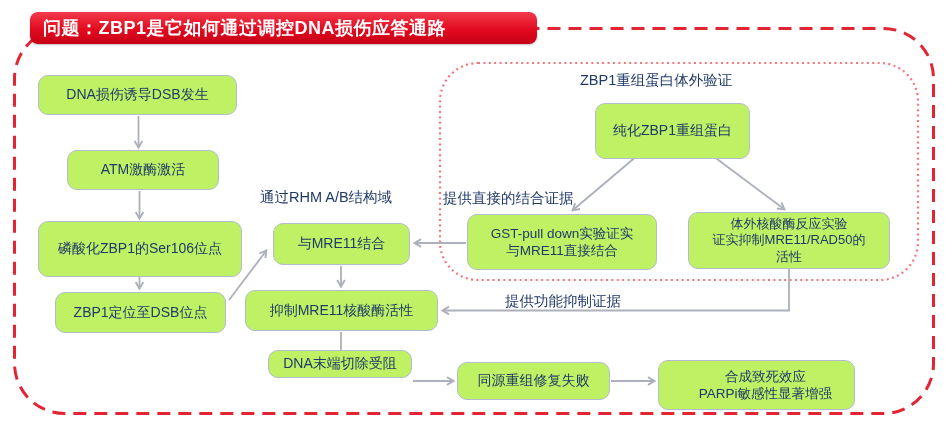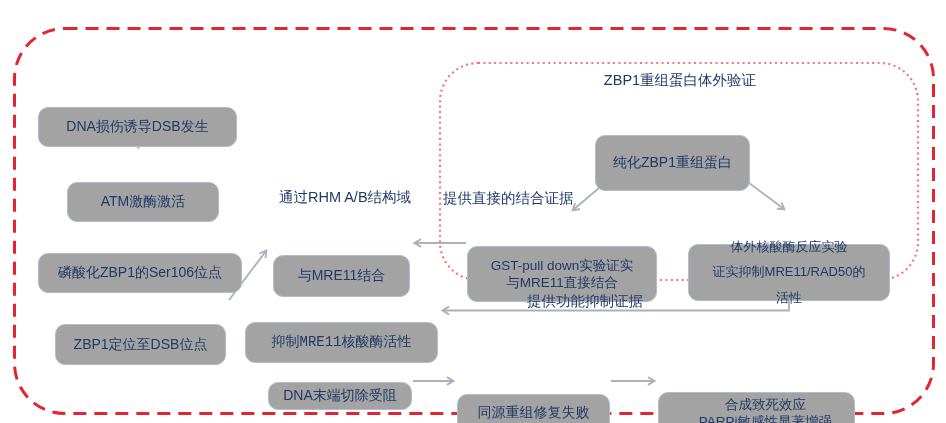--- a/index.html
+++ b/index.html
@@ -4,26 +4,26 @@
 <style>
   html,body{margin:0;padding:0;background:#ffffff;}
   body{font-family:"Liberation Sans","DejaVu Sans",sans-serif;}
   .stage{position:relative;width:946px;height:423px;background:#ffffff;overflow:hidden;}
   svg.layer{position:absolute;left:0;top:0;}
   .conn{fill:none;stroke:var(--connector,#abb0ba);stroke-width:1.8px;}
   .ahead{fill:none;stroke:var(--connector,#abb0ba);stroke-width:1.7px;}
   .outer-border{fill:none;stroke:var(--outer-border,#e22433);stroke-width:3px;stroke-dasharray:13 8;}
   .inset-border{fill:none;stroke:var(--inset-border,#f3767b);stroke-width:2.2px;stroke-dasharray:2 3.4;}
   .node{position:absolute;display:flex;flex-direction:column;align-items:center;justify-content:center;
-        background:#a3a3a3;border:1.6px solid var(--node-border,#b3bccf);border-radius:10px;
-        color:var(--node-text,#203a68);font-size:14px;text-align:center;line-height:1.28;box-sizing:border-box;padding:2px 6px;margin-top:32px;}
+        background:#bef264;border:1.6px solid var(--node-border,#b3bccf);border-radius:10px;
+        color:var(--node-text,#203a68);font-size:14px;text-align:center;line-height:1.28;box-sizing:border-box;padding:2px 6px;}
   .node.small{font-size:13.5px;}
   .node.smaller{font-size:13px;}
   .freelabel{position:absolute;color:var(--node-text,#203a68);font-size:14.5px;white-space:nowrap;}
-  .freelabel.centered{text-align:center;}
+  .freelabel.centered{text-align:left;}
   .banner{position:absolute;left:30px;top:12px;width:507px;height:32px;border-radius:8px;
         background:linear-gradient(180deg,var(--banner-red-top,#f23a4c) 0%,var(--banner-red,#e20a1e) 55%,#c70016 100%);
         color:#ffffff;font-size:18px;font-weight:bold;display:flex;align-items:center;
         padding-left:13px;box-sizing:border-box;letter-spacing:0.5px;box-shadow:0 1px 2px rgba(0,0,0,0.25);}
 </style>
 </head>
 <body>
 
 <div class="stage">
 
@@ -52,66 +52,69 @@
   </svg>
 
   <div class="node" style="left:38px;top:75px;width:199px;height:40px;">
     <span>DNA损伤诱导DSB发生</span>
   </div>
 
   <div class="node" style="left:67px;top:150px;width:152px;height:40px;">
     <span>ATM激酶激活</span>
   </div>
 
-  <div class="node" style="left:38px;top:221px;width:204px;height:40px;">
+  <div class="node" style="left:38px;top:221px;width:204px;height:56px;">
     <span>磷酸化ZBP1的Ser106位点</span>
   </div>
 
   <div class="node" style="left:55px;top:292px;width:171px;height:41px;">
     <span>ZBP1定位至DSB位点</span>
   </div>
 
   <div class="freelabel centered" style="left:260px;top:188px;width:170px;">通过RHM A/B结构域</div>
 
   <div class="node" style="left:273px;top:223px;width:137px;height:42px;">
     <span>与MRE11结合</span>
   </div>
 
-  <div class="node" style="left:245px;top:290px;width:193px;height:41px;font-family:Liberation Mono, monospace;">
+  <div class="node" style="left:245px;top:290px;width:193px;height:41px;">
     <span>抑制MRE11核酸酶活性</span>
   </div>
 
   <div class="node" style="left:268px;top:350px;width:144px;height:28px;">
     <span>DNA末端切除受阻</span>
   </div>
 
   <div class="node" style="left:457px;top:362px;width:153px;height:38px;">
     <span>同源重组修复失败</span>
   </div>
 
-  <div class="node small" style="left:658px;top:360px;width:197px;height:42px;padding-left:24px;">
+  <div class="node small" style="left:658px;top:360px;width:197px;height:50px;padding-left:24px;">
     <span>合成致死效应</span>
     <span>PARPi敏感性显著增强</span>
   </div>
 
   <div class="freelabel centered" style="left:580px;top:71px;width:200px;">ZBP1重组蛋白体外验证</div>
 
   <div class="node" style="left:595px;top:103px;width:155px;height:56px;">
     <span>纯化ZBP1重组蛋白</span>
   </div>
 
   <div class="freelabel" style="left:443px;top:189px;">提供直接的结合证据</div>
 
   <div class="node small" style="left:467px;top:214px;width:190px;height:56px;">
     <span>GST-pull down实验证实</span>
     <span>与MRE11直接结合</span>
   </div>
 
-  <div class="node smaller" style="left:688px;top:212px;width:202px;height:57px;gap:9px;">
+  <div class="node smaller" style="left:688px;top:212px;width:202px;height:57px;">
     <span>体外核酸酶反应实验</span>
     <span>证实抑制MRE11/RAD50的</span>
     <span>活性</span>
   </div>
 
   <div class="freelabel centered" style="left:505px;top:292px;width:160px;">提供功能抑制证据</div>
 
+  <div class="banner">
+    <span>问题：ZBP1是它如何通过调控DNA损伤应答通路</span>
+  </div>
 
 </div>
 
 </body></html>

